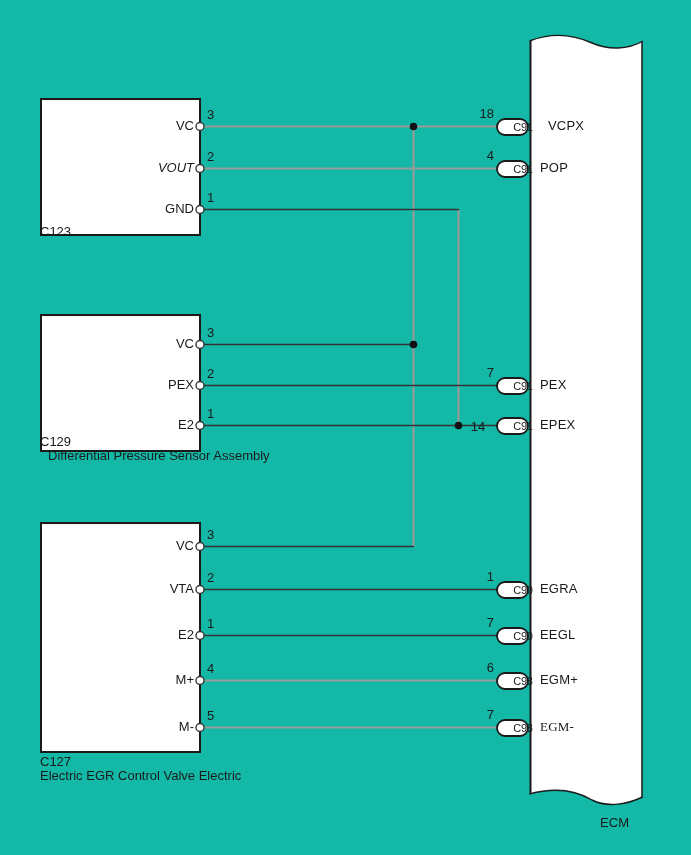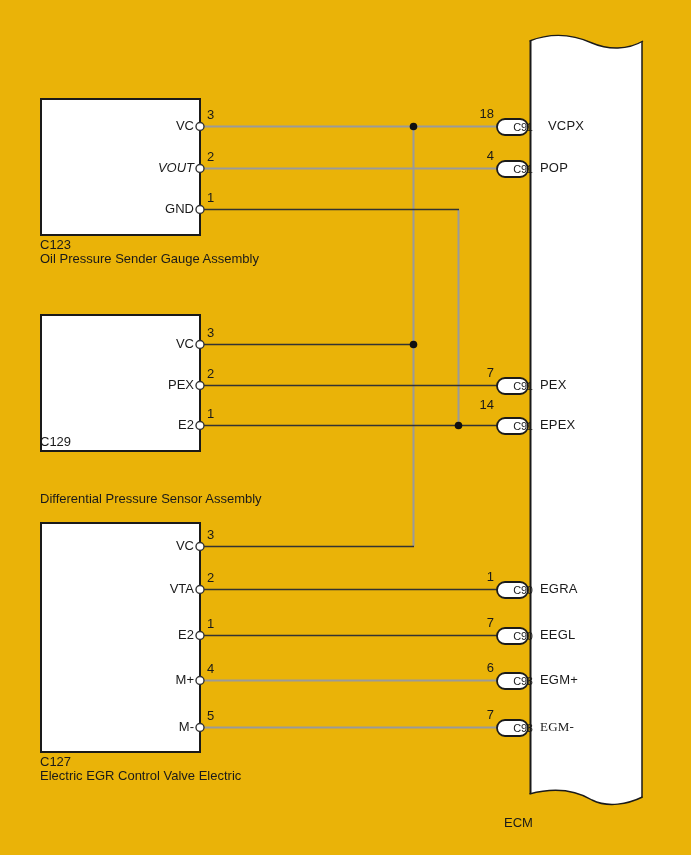--- a/index.html
+++ b/index.html
@@ -1,28 +1,28 @@
 <!DOCTYPE html>
 <html><head>
 <meta charset="utf-8">
 <style>
   html,body{margin:0;padding:0;background:#fff;}
-  #canvas{position:relative;width:691px;height:855px;background:#eab308;overflow:hidden;
+  #canvas{position:relative;width:691px;height:855px;background:#14b8a6;overflow:hidden;
           font-family:"Liberation Sans",sans-serif;color:#1a1a1a;}
   #wiring{position:absolute;left:0;top:0;}
   .abs{position:absolute;}
   .t{font-size:13px;line-height:16px;white-space:nowrap;color:#1a1a1a;}
   .pin-label{right:497px;text-align:right;}
   .pin-num{left:207px;}
   .ecm-num{left:462px;width:32px;text-align:right;}
   .conn{left:501px;width:44px;text-align:center;font-size:11px;line-height:15px;letter-spacing:-0.3px;}
   .sig{left:540px;letter-spacing:0.2px;}
   .comp-id{left:40px;}
   .comp-name{left:40px;}
-  .ecm-label{left:504px;width:112px;text-align:left;}
+  .ecm-label{left:517px;width:112px;text-align:right;}
 </style>
 </head>
 <body>
 
 <div id="canvas">
 
   <svg id="wiring" width="691" height="855" viewBox="0 0 691 855">
 
     <path d="M530,41 C550,33 572,34 592,43 C608,50 628,50 642,41
              L642,797 C628,804 608,808 592,800 C570,787 548,789 530,794 Z" fill="#ffffff" stroke="none"></path>
@@ -84,31 +84,30 @@
       <rect x="497" y="720" width="31" height="16" rx="8"></rect>
     </g>
   </svg>
 
   <span class="abs t pin-label" style="top:118px;">VC</span>
   <span class="abs t pin-num" style="top:107px;">3</span>
   <span class="abs t pin-label" style="top:160px;font-style:italic;">VOUT</span>
   <span class="abs t pin-num" style="top:149px;">2</span>
   <span class="abs t pin-label" style="top:201px;">GND</span>
   <span class="abs t pin-num" style="top:190px;">1</span>
-  <span class="abs t comp-id" style="top:237px;">C123</span>
-  <span class="abs t comp-name" style="top:251px;">Oil Pressure Sender Gauge Assembly</span>
+  <span class="abs t comp-id" style="top:224px;">C123</span>
 
   <span class="abs t pin-label" style="top:336px;">VC</span>
   <span class="abs t pin-num" style="top:325px;">3</span>
   <span class="abs t pin-label" style="top:377px;">PEX</span>
   <span class="abs t pin-num" style="top:366px;">2</span>
   <span class="abs t pin-label" style="top:417px;">E2</span>
   <span class="abs t pin-num" style="top:406px;">1</span>
   <span class="abs t comp-id" style="top:434px;">C129</span>
-  <span class="abs t comp-name" style="top:491px;">Differential Pressure Sensor Assembly</span>
+  <span class="abs t comp-name" style="top:448px;margin-left:8px;">Differential Pressure Sensor Assembly</span>
 
   <span class="abs t pin-label" style="top:538px;">VC</span>
   <span class="abs t pin-num" style="top:527px;">3</span>
   <span class="abs t pin-label" style="top:581px;">VTA</span>
   <span class="abs t pin-num" style="top:570px;">2</span>
   <span class="abs t pin-label" style="top:627px;">E2</span>
   <span class="abs t pin-num" style="top:616px;">1</span>
   <span class="abs t pin-label" style="top:672px;">M+</span>
   <span class="abs t pin-num" style="top:661px;">4</span>
   <span class="abs t pin-label" style="top:719px;">M-</span>
@@ -121,21 +120,21 @@
   <span class="abs t sig" style="top:118px;margin-left:8px;">VCPX</span>
 
   <span class="abs t ecm-num" style="top:148px;">4</span>
   <span class="abs t conn" style="top:162px;">C91</span>
   <span class="abs t sig" style="top:160px;">POP</span>
 
   <span class="abs t ecm-num" style="top:365px;">7</span>
   <span class="abs t conn" style="top:379px;">C91</span>
   <span class="abs t sig" style="top:377px;">PEX</span>
 
-  <span class="abs t ecm-num" style="top:397px;">14</span>
+  <span class="abs t ecm-num" style="top:419px;text-align:center;">14</span>
   <span class="abs t conn" style="top:419px;">C91</span>
   <span class="abs t sig" style="top:417px;">EPEX</span>
 
   <span class="abs t ecm-num" style="top:569px;">1</span>
   <span class="abs t conn" style="top:583px;">C90</span>
   <span class="abs t sig" style="top:581px;">EGRA</span>
 
   <span class="abs t ecm-num" style="top:615px;">7</span>
   <span class="abs t conn" style="top:629px;">C90</span>
   <span class="abs t sig" style="top:627px;">EEGL</span>

